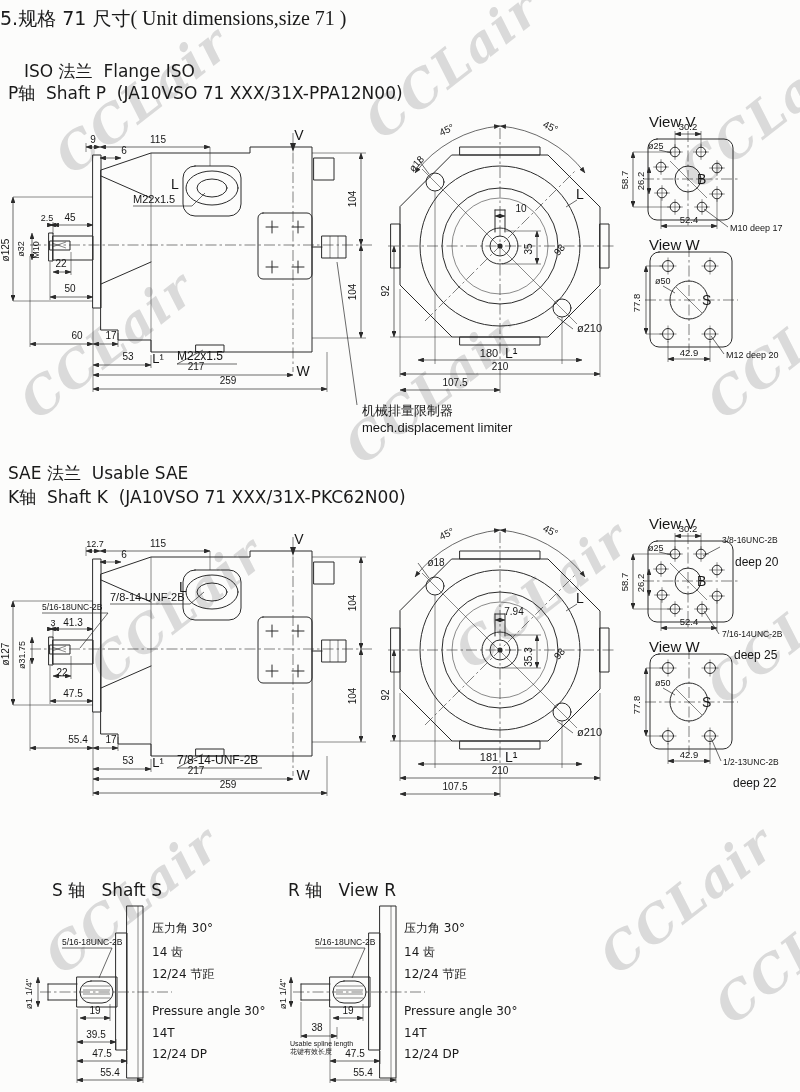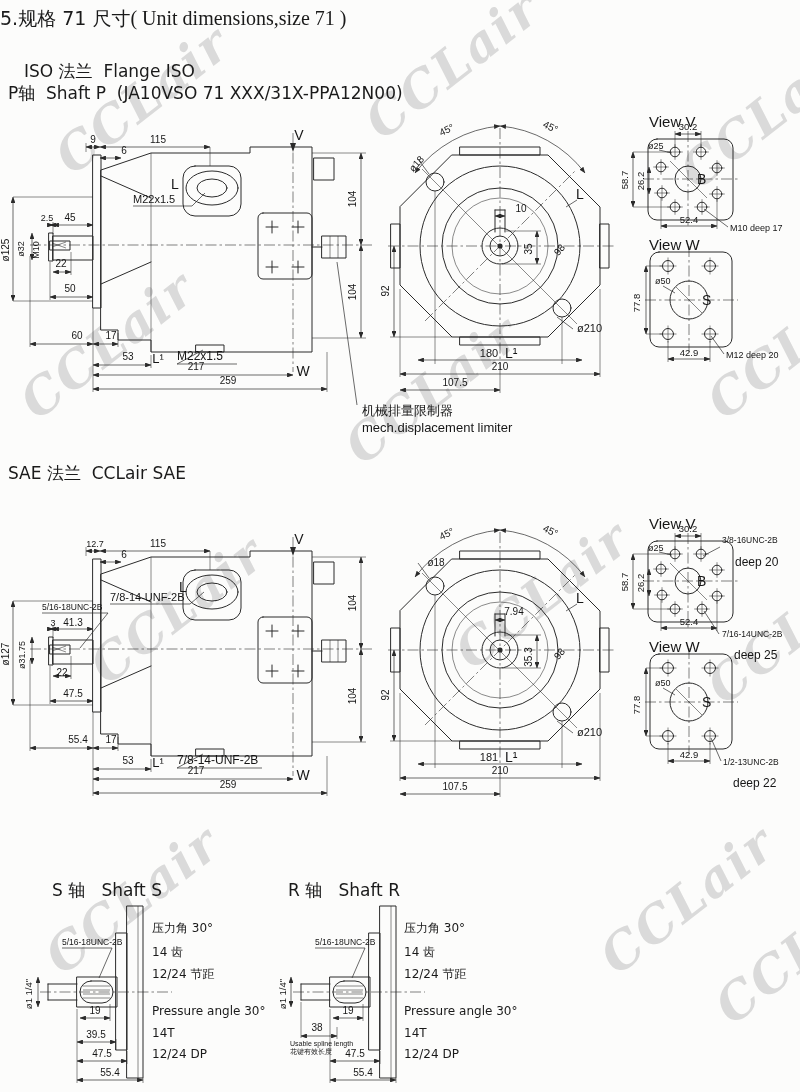--- a/index.html
+++ b/index.html
@@ -37,24 +37,25 @@
       <div class="wm" style="left: 692px; top: 600px; color: rgb(169, 169, 169);">CCLair</div>
       <div class="wm" style="left: 30px; top: 870px; color: rgb(169, 169, 169);">CCLair</div>
       <div class="wm" style="left: 585px; top: 870px; color: rgb(169, 169, 169);">CCLair</div>
       <div class="wm" style="left: 700px; top: 920px; color: rgb(169, 169, 169);">CCLair</div>
     </div>
 
   <div class="title"><span class="cn">5.规格 71 尺寸</span><span class="en">( Unit dimensions,size 71 )</span></div>
 
   <div class="hdr" style="left:24px;top:60px">ISO 法兰  Flange ISO</div>
   <div class="hdr" style="left:8px;top:82px">P轴  Shaft P  (JA10VSO 71 XXX/31X-PPA12N00)</div>
-  <div class="hdr" style="left:8px;top:462px">SAE 法兰  CCLair SAE</div>
+  <div class="hdr" style="left:8px;top:462px">SAE 法兰  Usable SAE</div>
+  <div class="hdr" style="left:8px;top:486px">K轴  Shaft K  (JA10VSO 71 XXX/31X-PKC62N00)</div>
 
   <div class="hdr" style="left:52px;top:879px">S 轴   Shaft S</div>
-  <div class="hdr" style="left:288px;top:879px">R 轴   Shaft R</div>
+  <div class="hdr" style="left:288px;top:879px">R 轴   View R</div>
 
   <div class="spec" style="left:152px;top:920px">压力角 30°</div>
   <div class="spec" style="left:152px;top:944px">14 齿</div>
   <div class="spec" style="left:152px;top:966px">12/24 节距</div>
   <div class="spec" style="left:152px;top:1004px">Pressure angle 30°</div>
   <div class="spec" style="left:152px;top:1026px">14T</div>
   <div class="spec" style="left:152px;top:1047px">12/24 DP</div>
 
   <div class="spec" style="left:404px;top:920px">压力角 30°</div>
   <div class="spec" style="left:404px;top:944px">14 齿</div>

